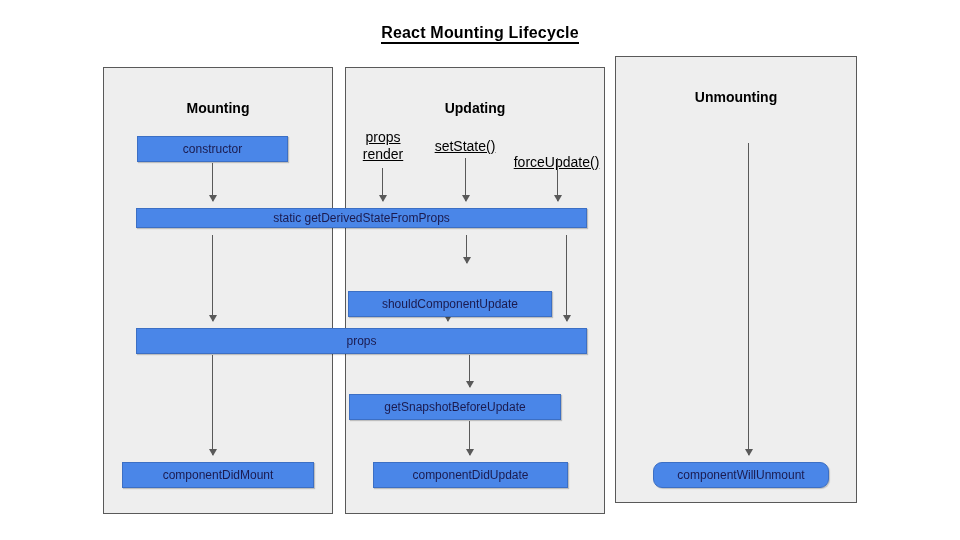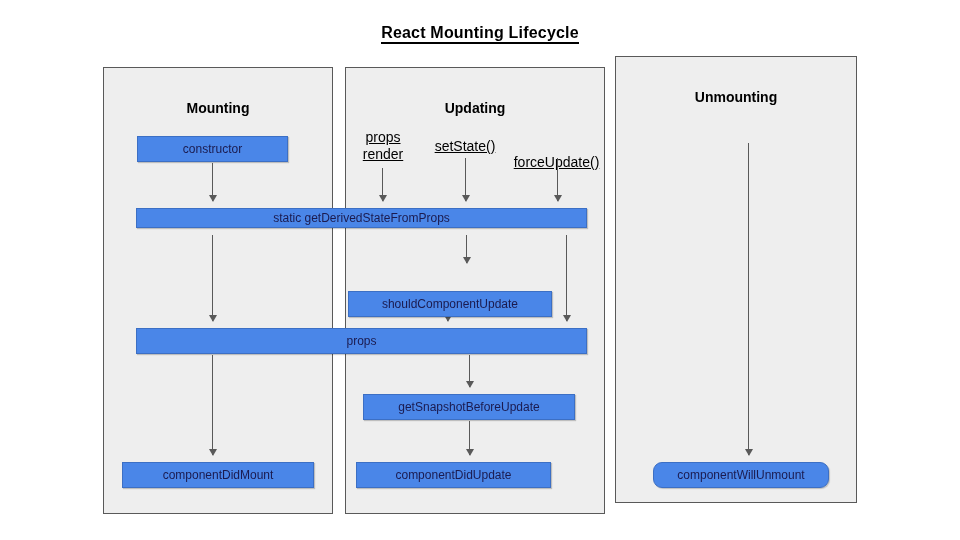--- a/index.html
+++ b/index.html
@@ -68,23 +68,23 @@
     justify-content: center;
     text-align: center;
     white-space: nowrap;
     box-shadow: 1px 1px 1px rgba(0,0,0,0.20);
   }
 
   #node-constructor             { left: 137px; top: 136px; width: 151px; height: 26px; }
   #node-gdsfp                   { left: 136px; top: 208px; width: 451px; height: 20px; }
   #node-scu                     { left: 348px; top: 270px; width: 204px; height: 26px; margin-top: 21px; }
   #node-render                  { left: 136px; top: 328px; width: 451px; height: 26px; }
-  #node-gsbu                    { left: 363px; top: 394px; width: 212px; height: 26px; }
+  #node-gsbu                    { left: 349px; top: 394px; width: 212px; height: 26px; }
   #node-componentdidmount       { left: 122px; top: 462px; width: 192px; height: 26px; }
-  #node-componentdidupdate      { left: 356px; top: 462px; width: 195px; height: 26px; }
+  #node-componentdidupdate      { left: 373px; top: 462px; width: 195px; height: 26px; }
   #node-componentwillunmount    { left: 653px; top: 462px; width: 176px; height: 26px; border-radius: 9px; }
 
   
   .trigger {
     position: absolute;
     font-size: 14px;
     color: #000000;
     text-align: center;
     line-height: 17px;
     white-space: nowrap;

